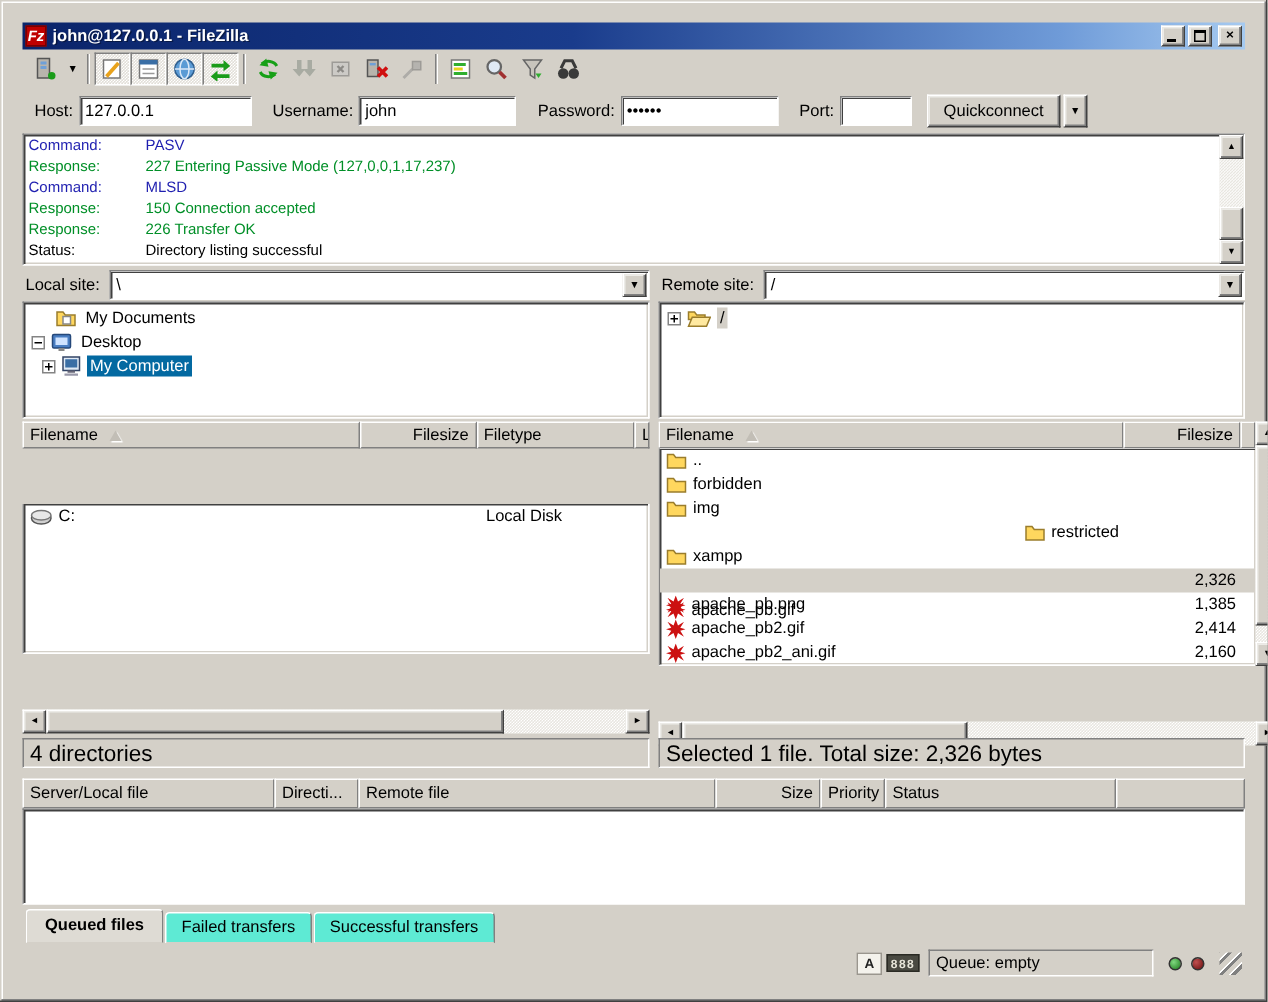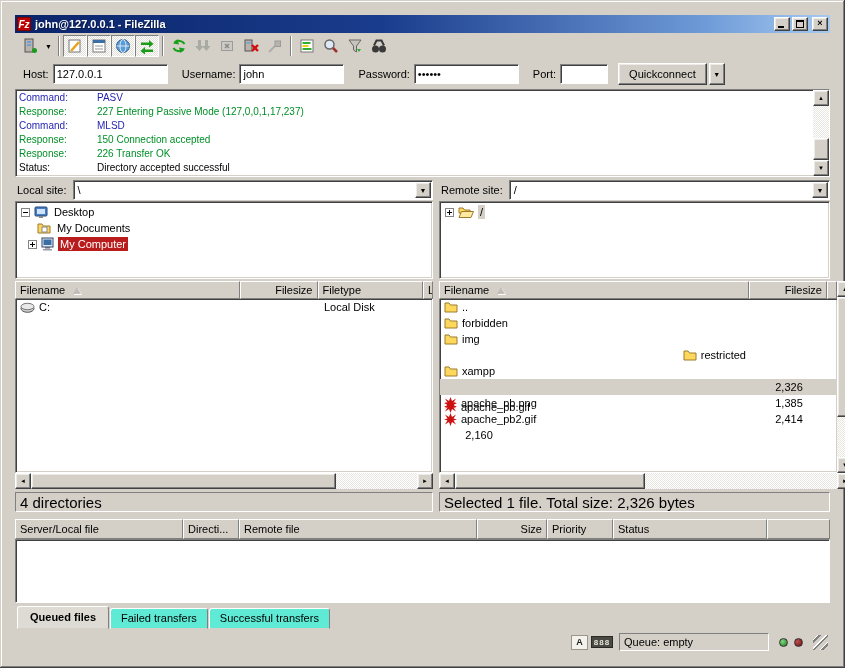--- a/index.html
+++ b/index.html
@@ -122,38 +122,38 @@
     display:flex; align-items:center; justify-content:center; font-size:7px; }
   .treebox{ flex:1; background:#fff; overflow:hidden; padding-top:2px; }
   .tree-row{ display:flex; align-items:center; height:16px; font-size:11px; padding-left:5px; }
   .indent{ width:16px; flex:none; }
   .expander{ position:relative; width:9px; height:9px; flex:none; background:#fff;
     border:1px solid #848484; margin-right:4px; }
   .expander::before{ content:""; position:absolute; left:1px; right:1px; top:3px; height:1px; background:#000; }
   .expander.plus::after{ content:""; position:absolute; top:1px; bottom:1px; left:3px; width:1px; background:#000; }
   .tree-ico{ margin-right:4px; flex:none; display:block; }
   .tree-label{ padding:1px 2px; white-space:nowrap; }
-  .tree-label.sel-active{ background:#b91c1c; color:#fff; }
+  .tree-label.sel-active{ background:#0369a1; color:#fff; }
   .tree-label.sel-inactive{ background:#d4d0c8; color:#000; }
 
   
   .listpanes{ height:208px; margin-top:2px; }
-  .listpane{ display:flex; flex-direction:column; }
+  .listpane{ display:flex; flex-direction:column;gap:37px; }
   .hdr-row{ height:18px; flex:none; display:flex; }
   .col-hdr{ background:#d4d0c8; border:1px solid; border-color:#fff #808080 #808080 #fff;
     display:flex; align-items:center; padding:0 4px; font-size:11px; white-space:nowrap; overflow:hidden; }
   .col-hdr.num{ justify-content:flex-end; }
   .sort-asc{ width:0; height:0; margin-left:8px;
     border-left:4px solid transparent; border-right:4px solid transparent;
     border-bottom:7px solid #c2beb6; filter:drop-shadow(1px 1px 0 #fff); }
   .list-body{ flex:1; background:#fff; overflow:hidden; }
   .file-row{ display:flex; align-items:center; height:16px; font-size:11px; }
   .file-row.sel-inactive{ background:#d4d0c8; }
   .cell{ display:flex; align-items:center; padding:0 4px; height:16px; overflow:hidden; white-space:nowrap; }
-  .cell.num{ justify-content:center; }
+  .cell.num{ justify-content:flex-end; }
   .cell .tree-ico{ margin-right:4px; }
   .list-with-vs{ flex:1; display:flex; }
   .list-main{ flex:1; display:flex; flex-direction:column; overflow:hidden; }
 
   
   .statusrow{ height:22px; margin-top:2px; }
   .status-cell{ height:20px; margin-top:1px; background:#d4d0c8; font-size:15px;
     display:flex; align-items:center; padding:0 4px;
     border:1px solid #808080; border-right-color:#fff; border-bottom-color:#fff; }
 
@@ -343,21 +343,21 @@
       <div class="log-line log-resp">
           <span class="log-label">Response:</span>
           <span>150 Connection accepted</span>
         </div>
       <div class="log-line log-resp">
           <span class="log-label">Response:</span>
           <span>226 Transfer OK</span>
         </div>
       <div class="log-line log-stat">
           <span class="log-label">Status:</span>
-          <span>Directory accepted successful</span>
+          <span>Directory listing successful</span>
         </div>
     </div>
     <div class="vscroll">
       <span class="sb-btn">▲</span>
       <span class="sb-track">
           <span class="sb-thumb" style="height:22px;width:16px;margin-top:auto;"></span>
         </span>
       <span class="sb-btn">▼</span>
     </div>
   </div>
@@ -366,35 +366,35 @@
     <div class="pane-l">
       <div class="site-row">
         <span class="site-label">Local site:</span>
         <span class="combo">
           <span class="combo-value">\</span>
           <span class="combo-btn">▼</span>
         </span>
       </div>
       <div class="treebox sunken">
         <div class="tree-row">
+          <span class="indent"></span>
+          <svg class="tree-ico" width="14" height="12" viewBox="0 0 14 12">
+              <path d="M1 2 h4 l1.5 2 H13 v7 H1 z" fill="#ffd75e" stroke="#9a7d2c"></path>
+              <rect x="5" y="5" width="5" height="5" fill="#fff" stroke="#888"></rect>
+            </svg>
+          <span class="tree-label">My Documents</span>
+        </div>
+        <div class="tree-row">
           <span class="expander"></span>
           <svg class="tree-ico" width="14" height="13" viewBox="0 0 14 13">
               <rect x="1" y="1" width="12" height="9" rx="1" fill="#4a7ec2" stroke="#25487a"></rect>
               <rect x="3" y="3" width="8" height="5" fill="#cfe3ff"></rect>
               <rect x="5" y="10" width="4" height="2" fill="#888"></rect>
             </svg>
           <span class="tree-label">Desktop</span>
-        </div>
-        <div class="tree-row">
-          <span class="indent"></span>
-          <svg class="tree-ico" width="14" height="12" viewBox="0 0 14 12">
-              <path d="M1 2 h4 l1.5 2 H13 v7 H1 z" fill="#ffd75e" stroke="#9a7d2c"></path>
-              <rect x="5" y="5" width="5" height="5" fill="#fff" stroke="#888"></rect>
-            </svg>
-          <span class="tree-label">My Documents</span>
         </div>
         <div class="tree-row">
           <span style="width:7px;flex:none;"></span>
           <span class="expander plus"></span>
           <svg class="tree-ico" width="13" height="14" viewBox="0 0 13 14">
               <rect x="1" y="1" width="11" height="9" fill="#dfe9f5" stroke="#334466"></rect>
               <rect x="2.5" y="2.5" width="8" height="5.5" fill="#3a6ea5"></rect>
               <rect x="4" y="10" width="5" height="1.5" fill="#667"></rect>
               <rect x="2" y="12" width="9" height="1.5" fill="#99a"></rect>
             </svg>
@@ -565,20 +565,26 @@
                   <svg class="tree-ico" width="13" height="13" viewBox="0 0 13 13">
                     <path d="M6.5 0 L8 4 L12 1.5 L9.5 5.5 L13 6.5 L9.5 7.5 L12 11.5 L8 9 L6.5 13 L5 9 L1 11.5 L3.5 7.5 L0 6.5 L3.5 5.5 L1 1.5 L5 4 Z" fill="#cc1111"></path>
                   </svg>
                   <span>apache_pb2.gif</span>
                 </span>
               <span class="cell num" style="width:78px;">
                   <span>2,414</span>
                 </span>
             </div>
             <div class="file-row">
+              <span class="cell" style="width:310px;">
+                  <svg class="tree-ico" width="13" height="13" viewBox="0 0 13 13">
+                    <path d="M6.5 0 L8 4 L12 1.5 L9.5 5.5 L13 6.5 L9.5 7.5 L12 11.5 L8 9 L6.5 13 L5 9 L1 11.5 L3.5 7.5 L0 6.5 L3.5 5.5 L1 1.5 L5 4 Z" fill="#cc1111"></path>
+                  </svg>
+                  <span>apache_pb2_ani.gif</span>
+                </span>
               <span class="cell num" style="width:78px;">
                   <span>2,160</span>
                 </span>
             </div>
           </div>
         </div>
         <div class="vscroll">
           <span class="sb-btn">▲</span>
           <span class="sb-track">
               <span class="sb-thumb" style="height:120px;width:16px;"></span>
@@ -614,21 +620,21 @@
       </span>
     <span class="col-hdr" style="width:56px;">
         <span>Directi...</span>
       </span>
     <span class="col-hdr" style="width:238px;">
         <span>Remote file</span>
       </span>
     <span class="col-hdr num" style="width:70px;">
         <span>Size</span>
       </span>
-    <span class="col-hdr" style="width:66px;">
+    <span class="col-hdr" style="width:43px;">
         <span>Priority</span>
       </span>
     <span class="col-hdr" style="width:154px;">
         <span>Status</span>
       </span>
     <span class="col-hdr" style="flex:1;"></span>
   </div>
   <div class="queue-body"></div>
 
   <div class="row tabsrow">

